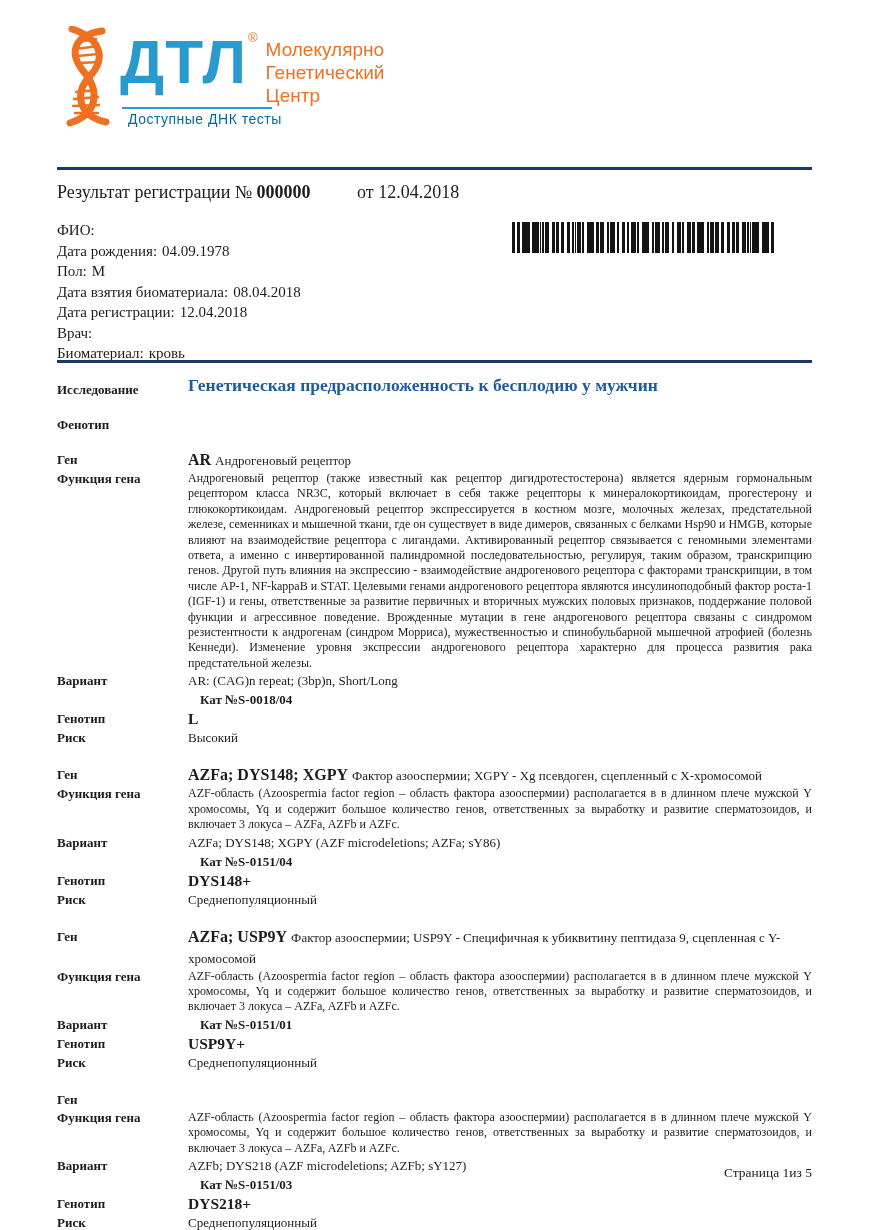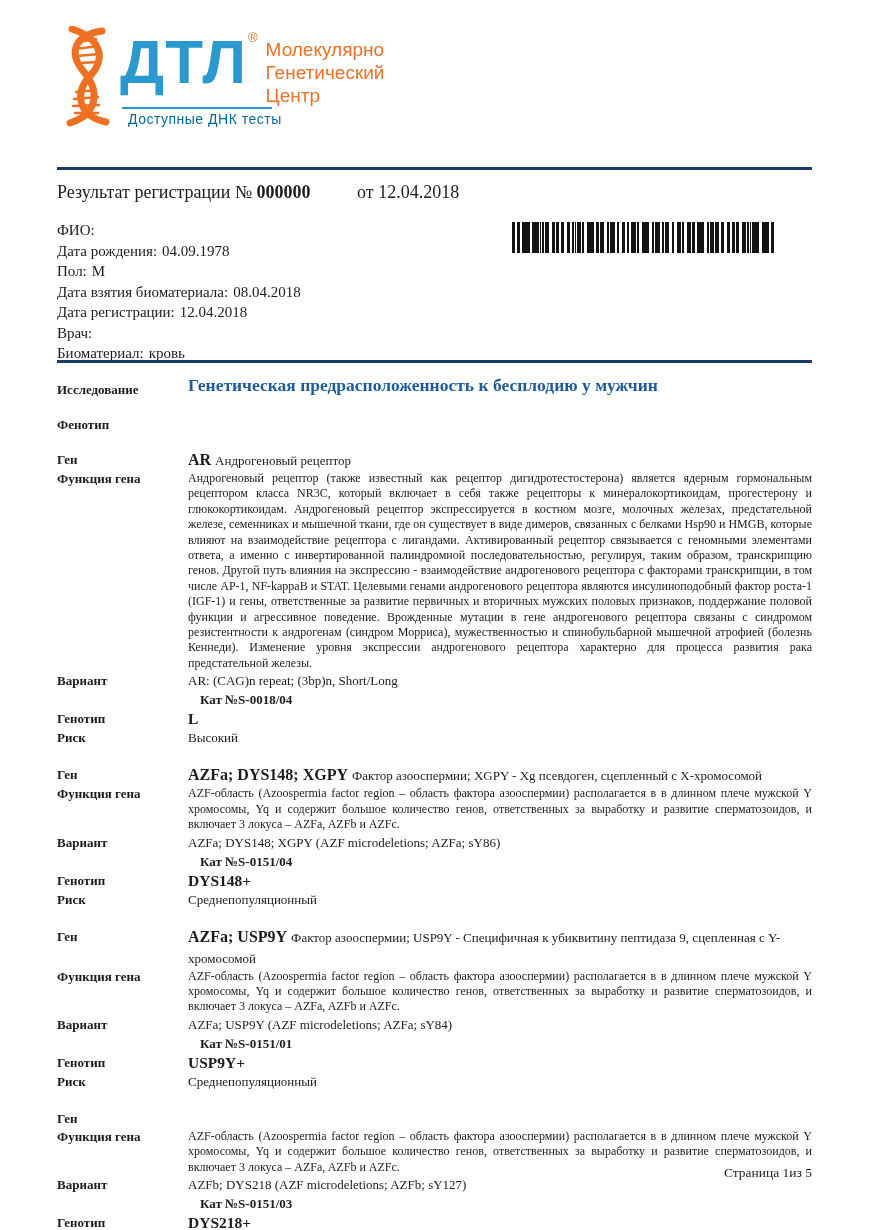--- a/index.html
+++ b/index.html
@@ -199,21 +199,20 @@
         <div class="lbl">Ген</div>
         <div><span class="gene-name">AZFa; USP9Y</span> <span class="gene-desc">Фактор азооспермии; USP9Y - Специфичная к убиквитину пептидаза 9, сцепленная с Y-хромосомой</span></div>
       </div>
       <div class="row func-row">
         <div class="lbl">Функция гена</div>
         <div class="func-text">AZF-область (Azoospermia factor region – область фактора азооспермии) располагается в в длинном плече мужской Y хромосомы, Yq и содержит большое количество генов, ответственных за выработку и развитие сперматозоидов, и включает 3 локуса – AZFa, AZFb и AZFc.</div>
       </div>
       <div class="row kv-row">
         <div class="lbl">Вариант</div>
         <div class="variant-line">
-            <span>AZFa; USP9Y (AZF microdeletions; AZFa; sY84)</span>
             <span class="cat">Кат №S-0151/01</span>
           </div>
       </div>
       <div class="row kv-row">
         <div class="lbl">Генотип</div>
         <div class="genotype-val">USP9Y+</div>
       </div>
       <div class="row kv-row">
         <div class="lbl">Риск</div>
         <div>Среднепопуляционный</div>

